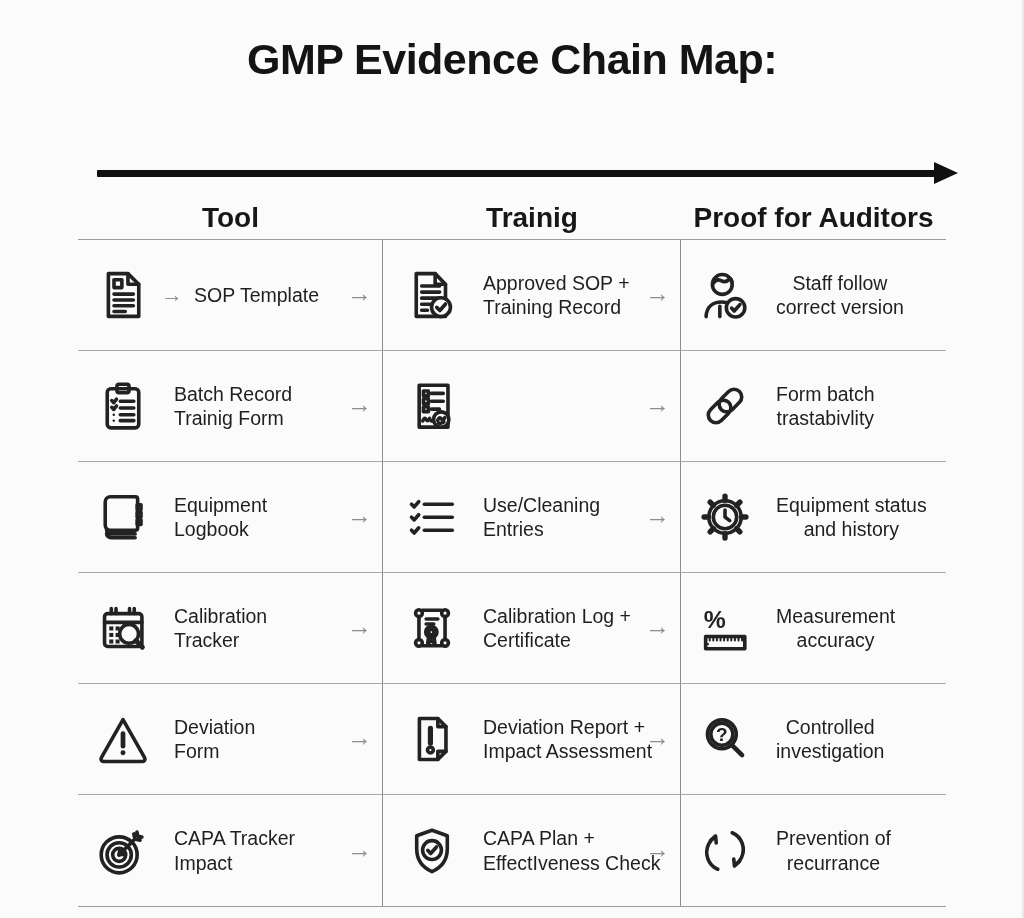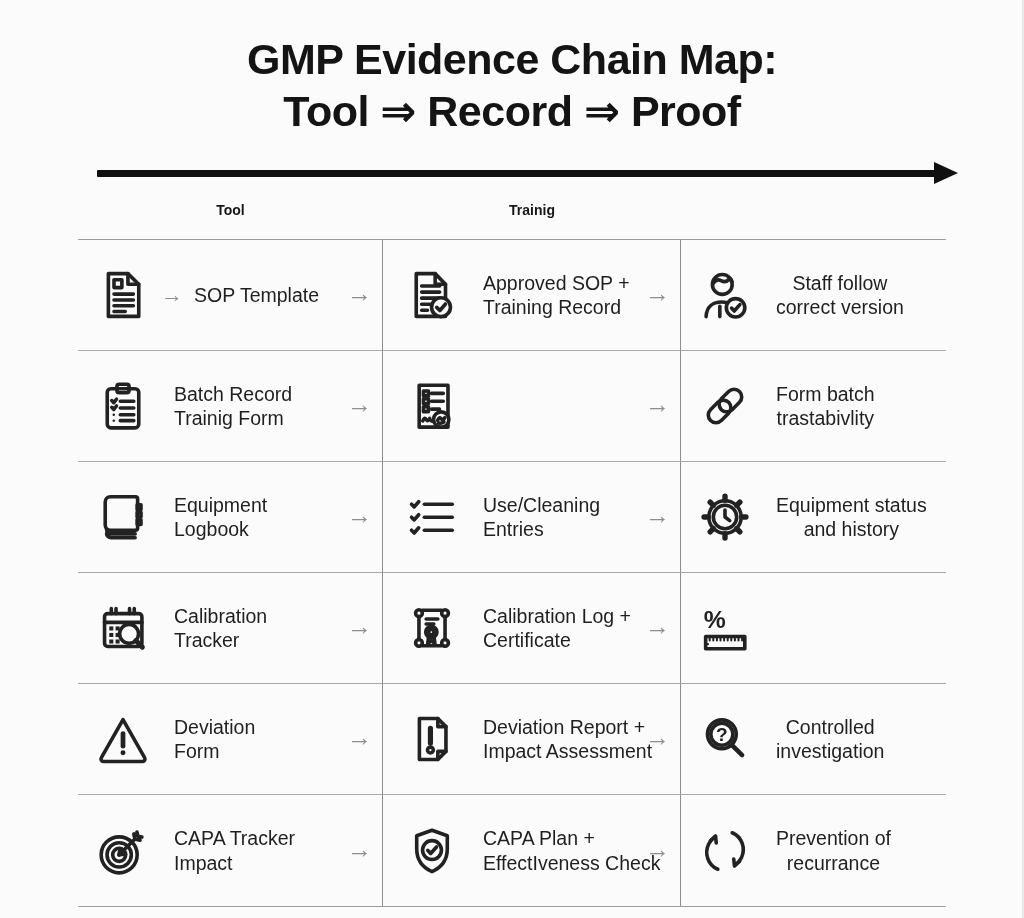--- a/index.html
+++ b/index.html
@@ -24,21 +24,21 @@
     width:0; height:0;
     border-left:24px solid #101010;
     border-top:11px solid transparent;
     border-bottom:11px solid transparent;
   }
   .header-row{
     position:absolute; left:78px; top:202px; width:868px;
     display:grid; grid-template-columns:305px 298px 265px;
   }
   .header-cell{
-    text-align:center; font-size:14px; font-weight:700; color:#171717;
+    text-align:center; font-size:28px; font-weight:700; color:#171717;
   }
   .grid{
     position:absolute; left:78px; top:239px; width:868px;
     display:grid; grid-template-columns:305px 298px 265px;
     grid-auto-rows:111px;
     border-top:1.6px solid #9d9d9d;
     border-bottom:1.6px solid #9d9d9d;
   }
   .cell{
     position:relative; display:flex; align-items:center; gap:24px;
@@ -67,28 +67,28 @@
     margin:0 -13px; font-size:22px; color:#909090;
   }
 </style>
 </head>
 <body>
 
 <div class="canvas">
 
   <div class="title">
     <div>GMP Evidence Chain Map:</div>
-    <div>Tool ⇒ Record ⇒ Proof</div>
   </div>
 
   <div class="flow-arrow"></div>
 
   <div class="header-row">
     <div class="header-cell">Tool</div>
     <div class="header-cell">Trainig</div>
+    <div class="header-cell">Proof for Auditors</div>
   </div>
 
   <div class="grid">
 
     <div class="cell col1">
       <span class="icon">
         <svg viewBox="0 0 24 24">
             <path d="M5.5 2.5 H14.2 L19 7.2 V21.5 H5.5 Z"></path>
             <path d="M14.2 2.5 V7.2 H19"></path>
             <rect x="8" y="5.2" width="3.5" height="3.5"></rect>
@@ -258,20 +258,22 @@
     </div>
     <div class="cell col3">
       <span class="icon">
         <svg viewBox="0 0 24 24">
             <text x="2.6" y="12" font-size="11">%</text>
             <rect x="3.4" y="15.8" width="17.4" height="5.4"></rect>
             <path d="M5.2 15.8 V17.6 M6.8 15.8 V17.6 M8.4 15.8 V17.6 M10 15.8 V17.6 M11.6 15.8 V17.6 M13.2 15.8 V17.6 M14.8 15.8 V17.6 M16.4 15.8 V17.6 M18 15.8 V17.6 M19.6 15.8 V17.6" stroke-width="0.9"></path>
             <circle class="fill" cx="4.4" cy="19.2" r="0.5"></circle>
           </svg>
       </span>
+      <span class="label">Measurement
+accuracy</span>
     </div>
 
     <div class="cell col1">
       <span class="icon">
         <svg viewBox="0 0 24 24">
             <path d="M12 3.4 L21.6 20.3 A1.1 1.1 0 0 1 20.6 22 H3.4 A1.1 1.1 0 0 1 2.4 20.3 Z"></path>
             <path d="M12 9.6 V15.2" stroke-width="2.1"></path>
             <circle class="fill" cx="12" cy="18.1" r="1.1"></circle>
           </svg>
       </span>

